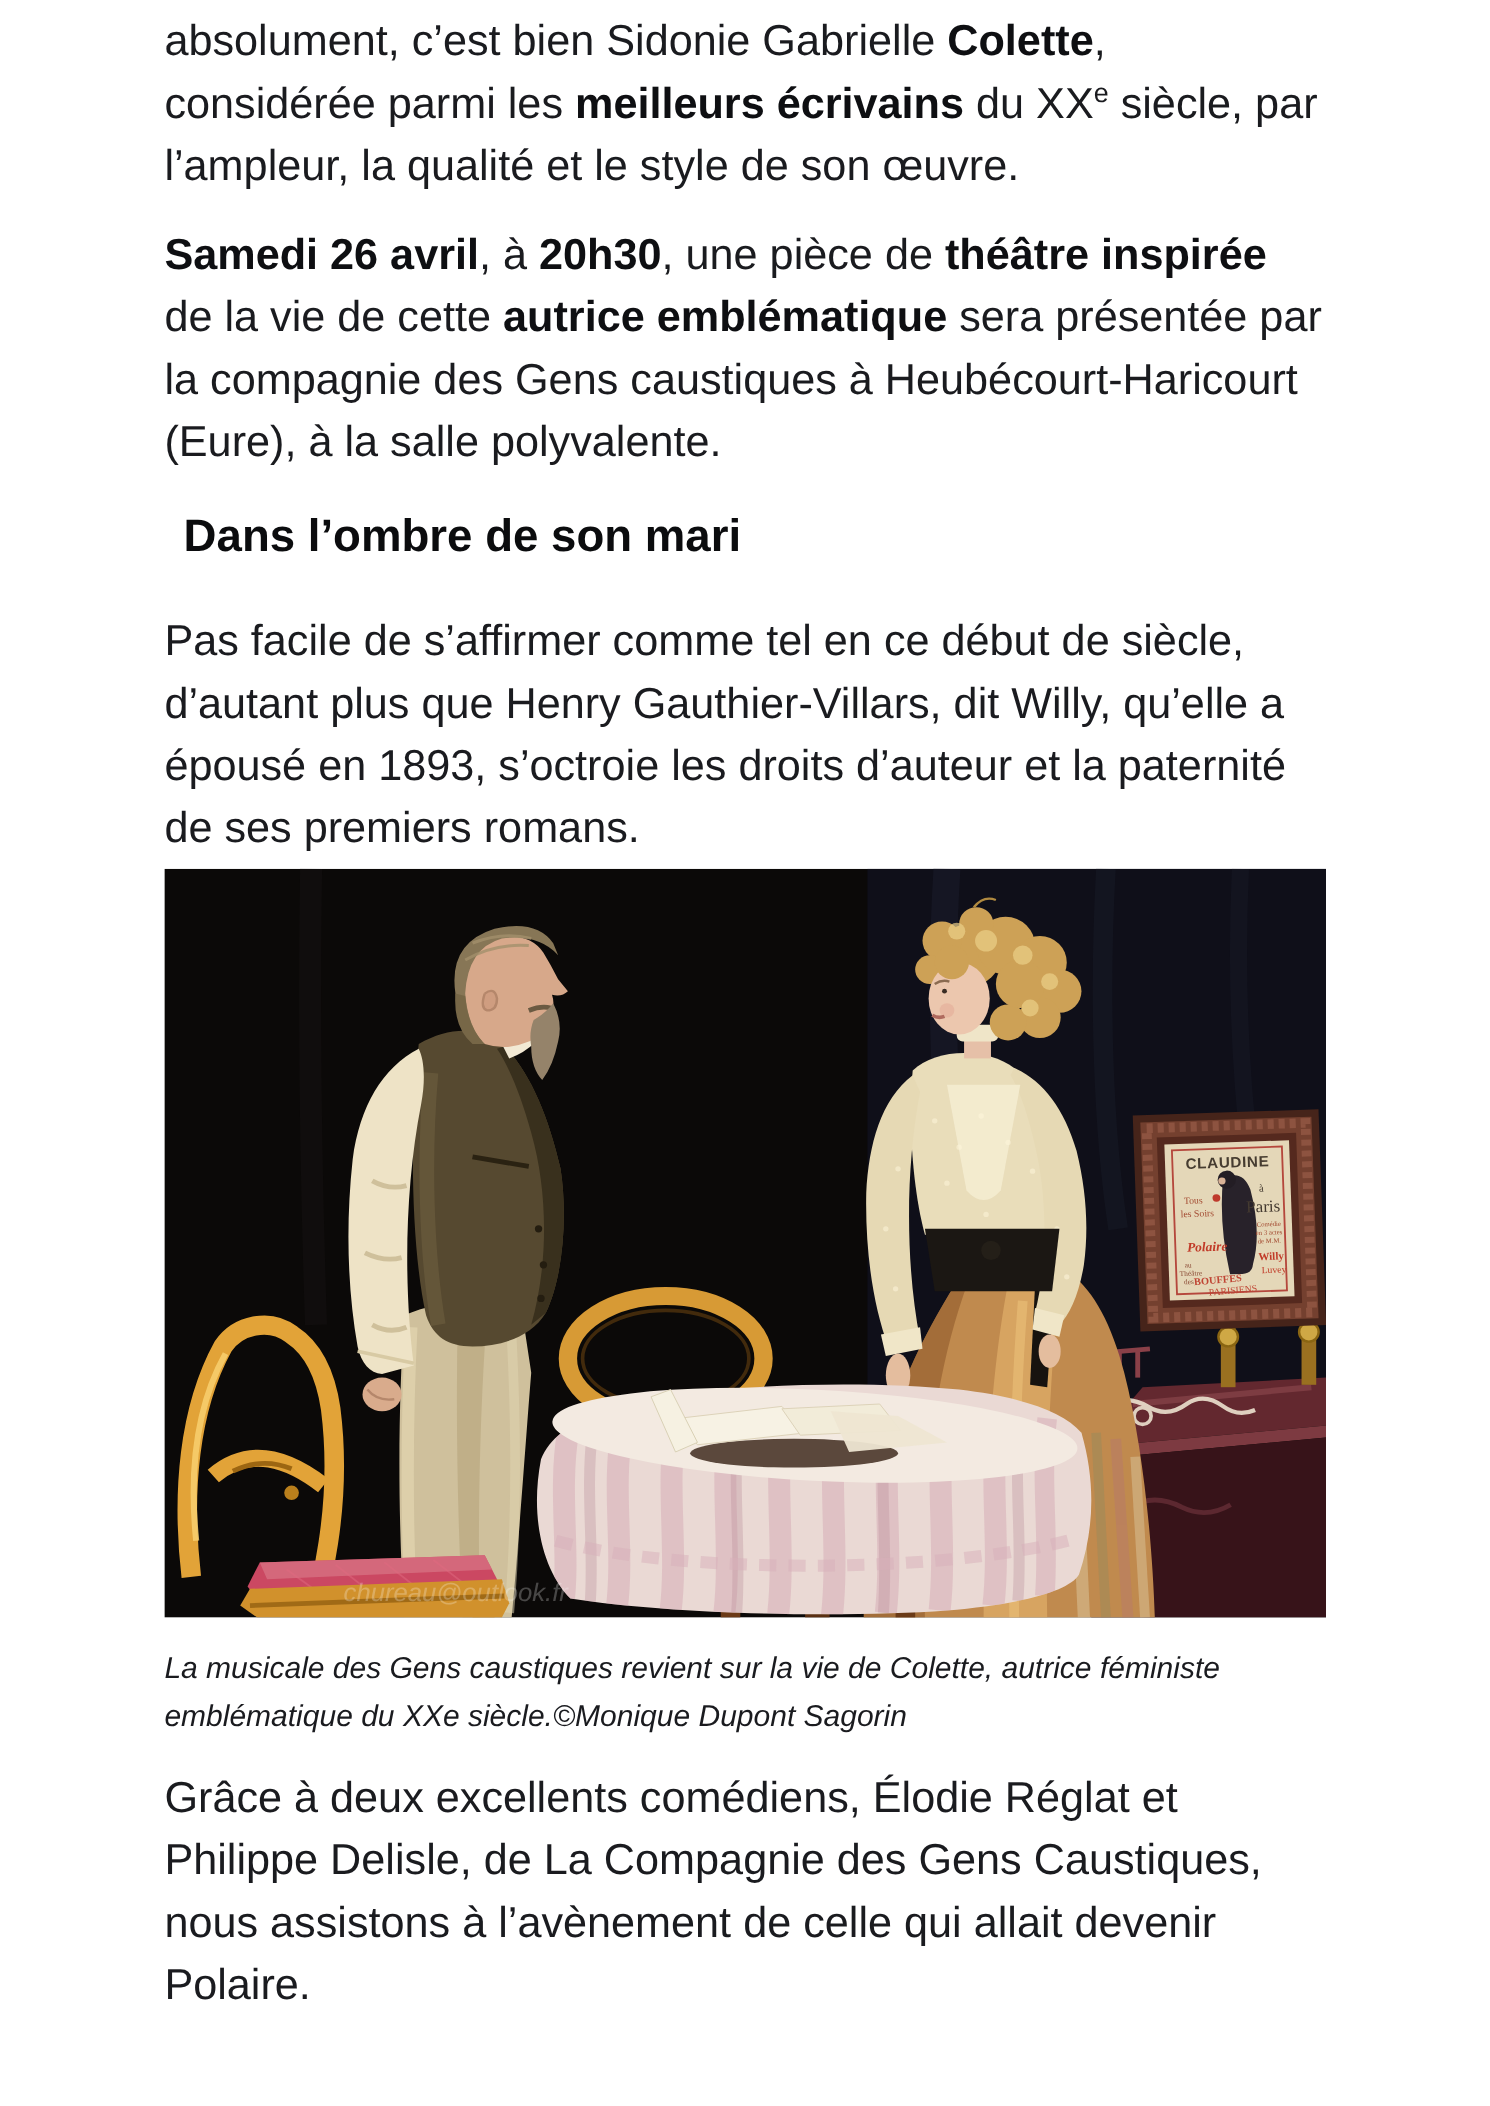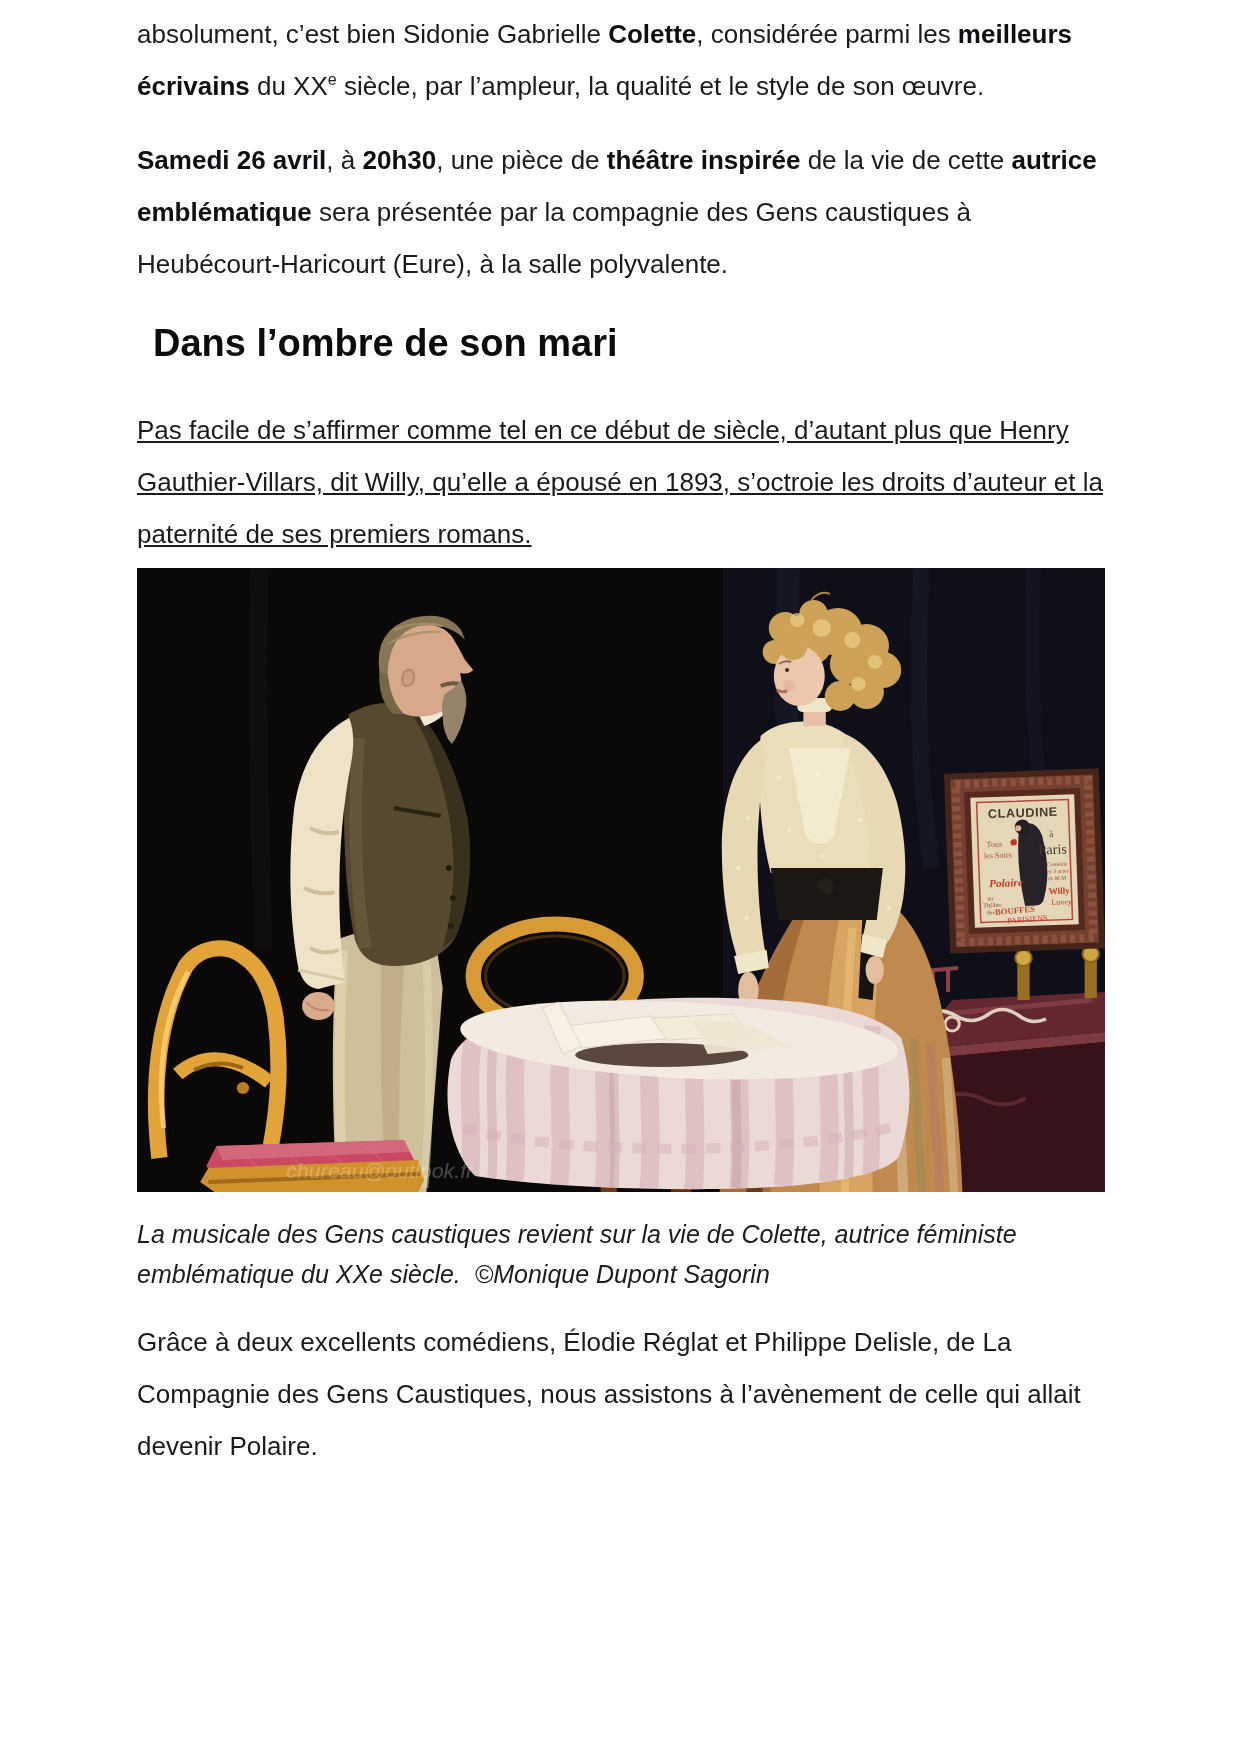--- a/index.html
+++ b/index.html
@@ -11,51 +11,51 @@
     overflow:hidden;
     font-family:"Liberation Sans", sans-serif;
     color:#1a1b1f;
   }
   .content{
     margin-left:137px;
     width:968px;
     padding-top:8px;
   }
   p.body-p{
-    font-size:26px;
+    font-size:36px;
     line-height:52px;
     margin:22px 0 0 0;
     color:#1a1b1f;
   }
   p.body-p.first{margin-top:0;}
   strong{font-weight:700;color:#0e0f12;}
   sup{font-size:0.62em;vertical-align:super;line-height:0;}
   h2.section-h{
     font-size:38px;
     line-height:46px;
     margin:30px 0 0 16px;
     font-weight:700;
     color:#0b0c0e;
     letter-spacing:0;
   }
-  h2.section-h + p.body-p{margin-top:38px;text-decoration:underline;}
+  h2.section-h + p.body-p{margin-top:38px;}
   figure.photo-fig{
     margin:8px 0 0 0;
     padding:0;
     width:968px;
   }
   figure.photo-fig svg{display:block;}
   figcaption.photo-caption{
     margin-top:22px;
     font-style:italic;
     font-size:25px;
     line-height:40px;
     color:#1a1b1f;
   }
-  .credit{margin-left:14px;}
+  .credit{}
   .after-caption{margin-top:24px;}
 </style>
 </head>
 <body>
 
 <div class="page">
   <article class="content">
 
     <p class="body-p first"><span>absolument, c’est bien Sidonie Gabrielle </span><strong>Colette</strong><span>, considérée parmi les </span><strong>meilleurs écrivains</strong><span> du XX</span><sup>e</sup><span> siècle, par l’ampleur, la qualité et le style de son œuvre.</span></p>
 

